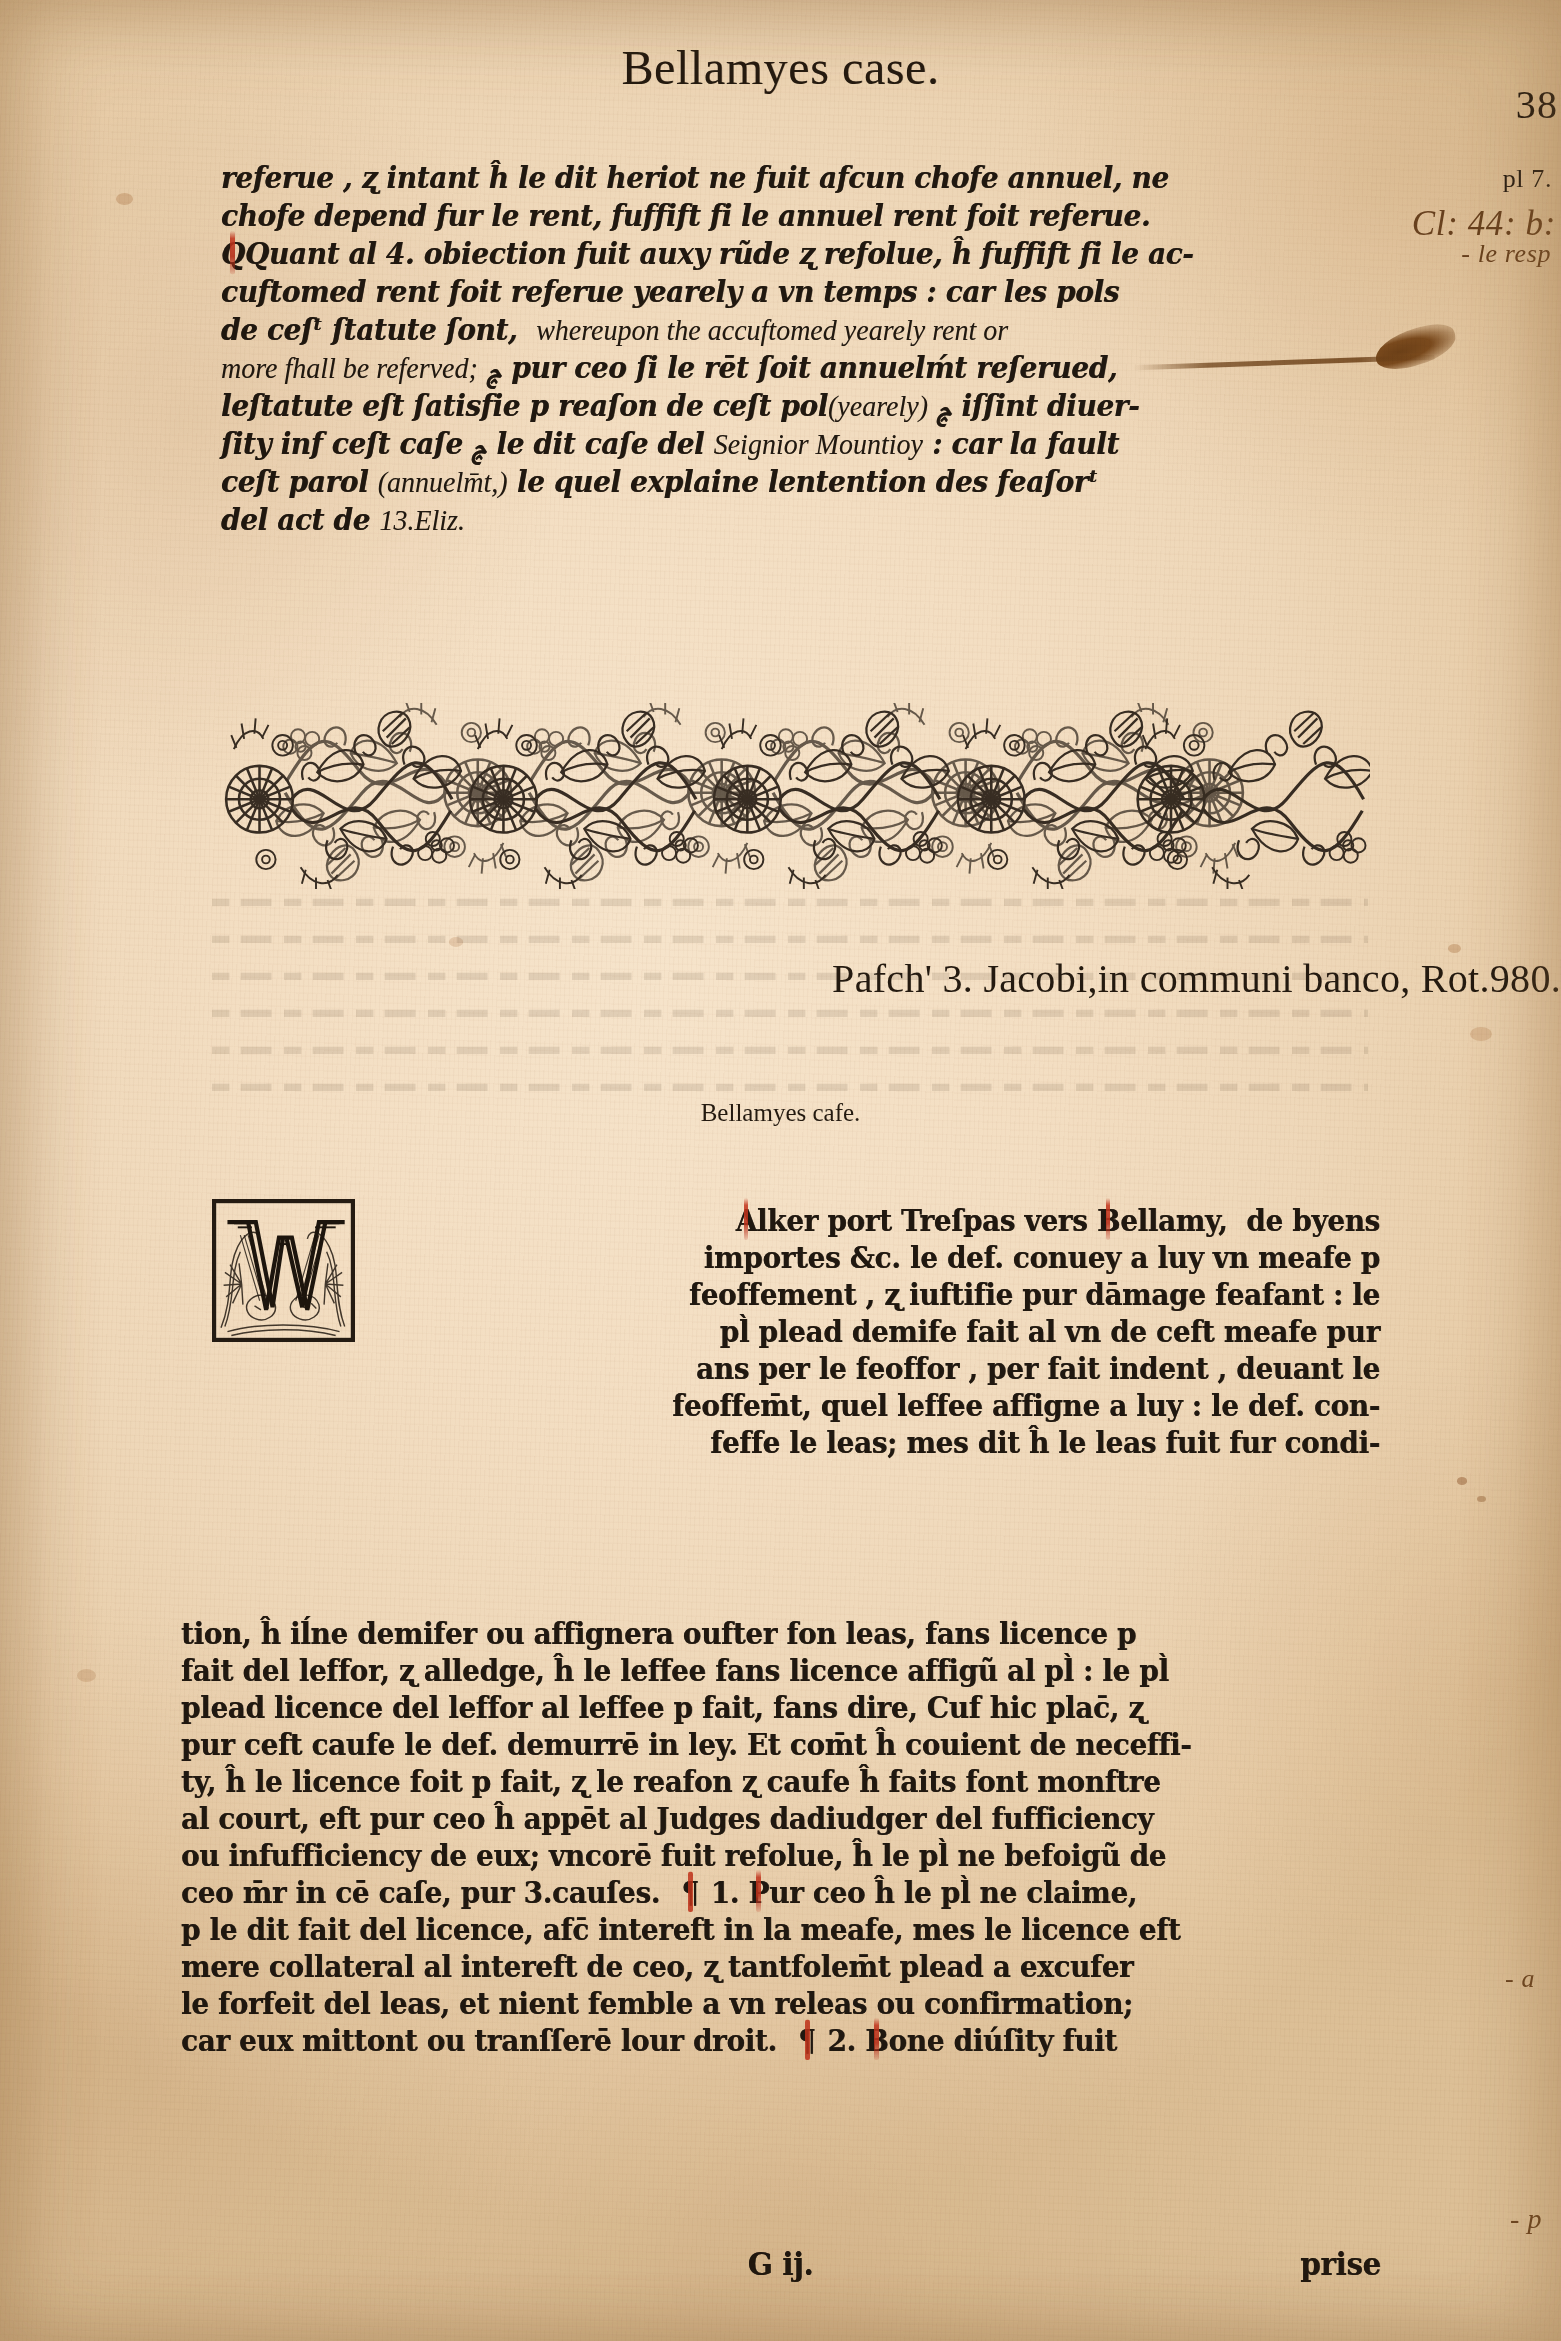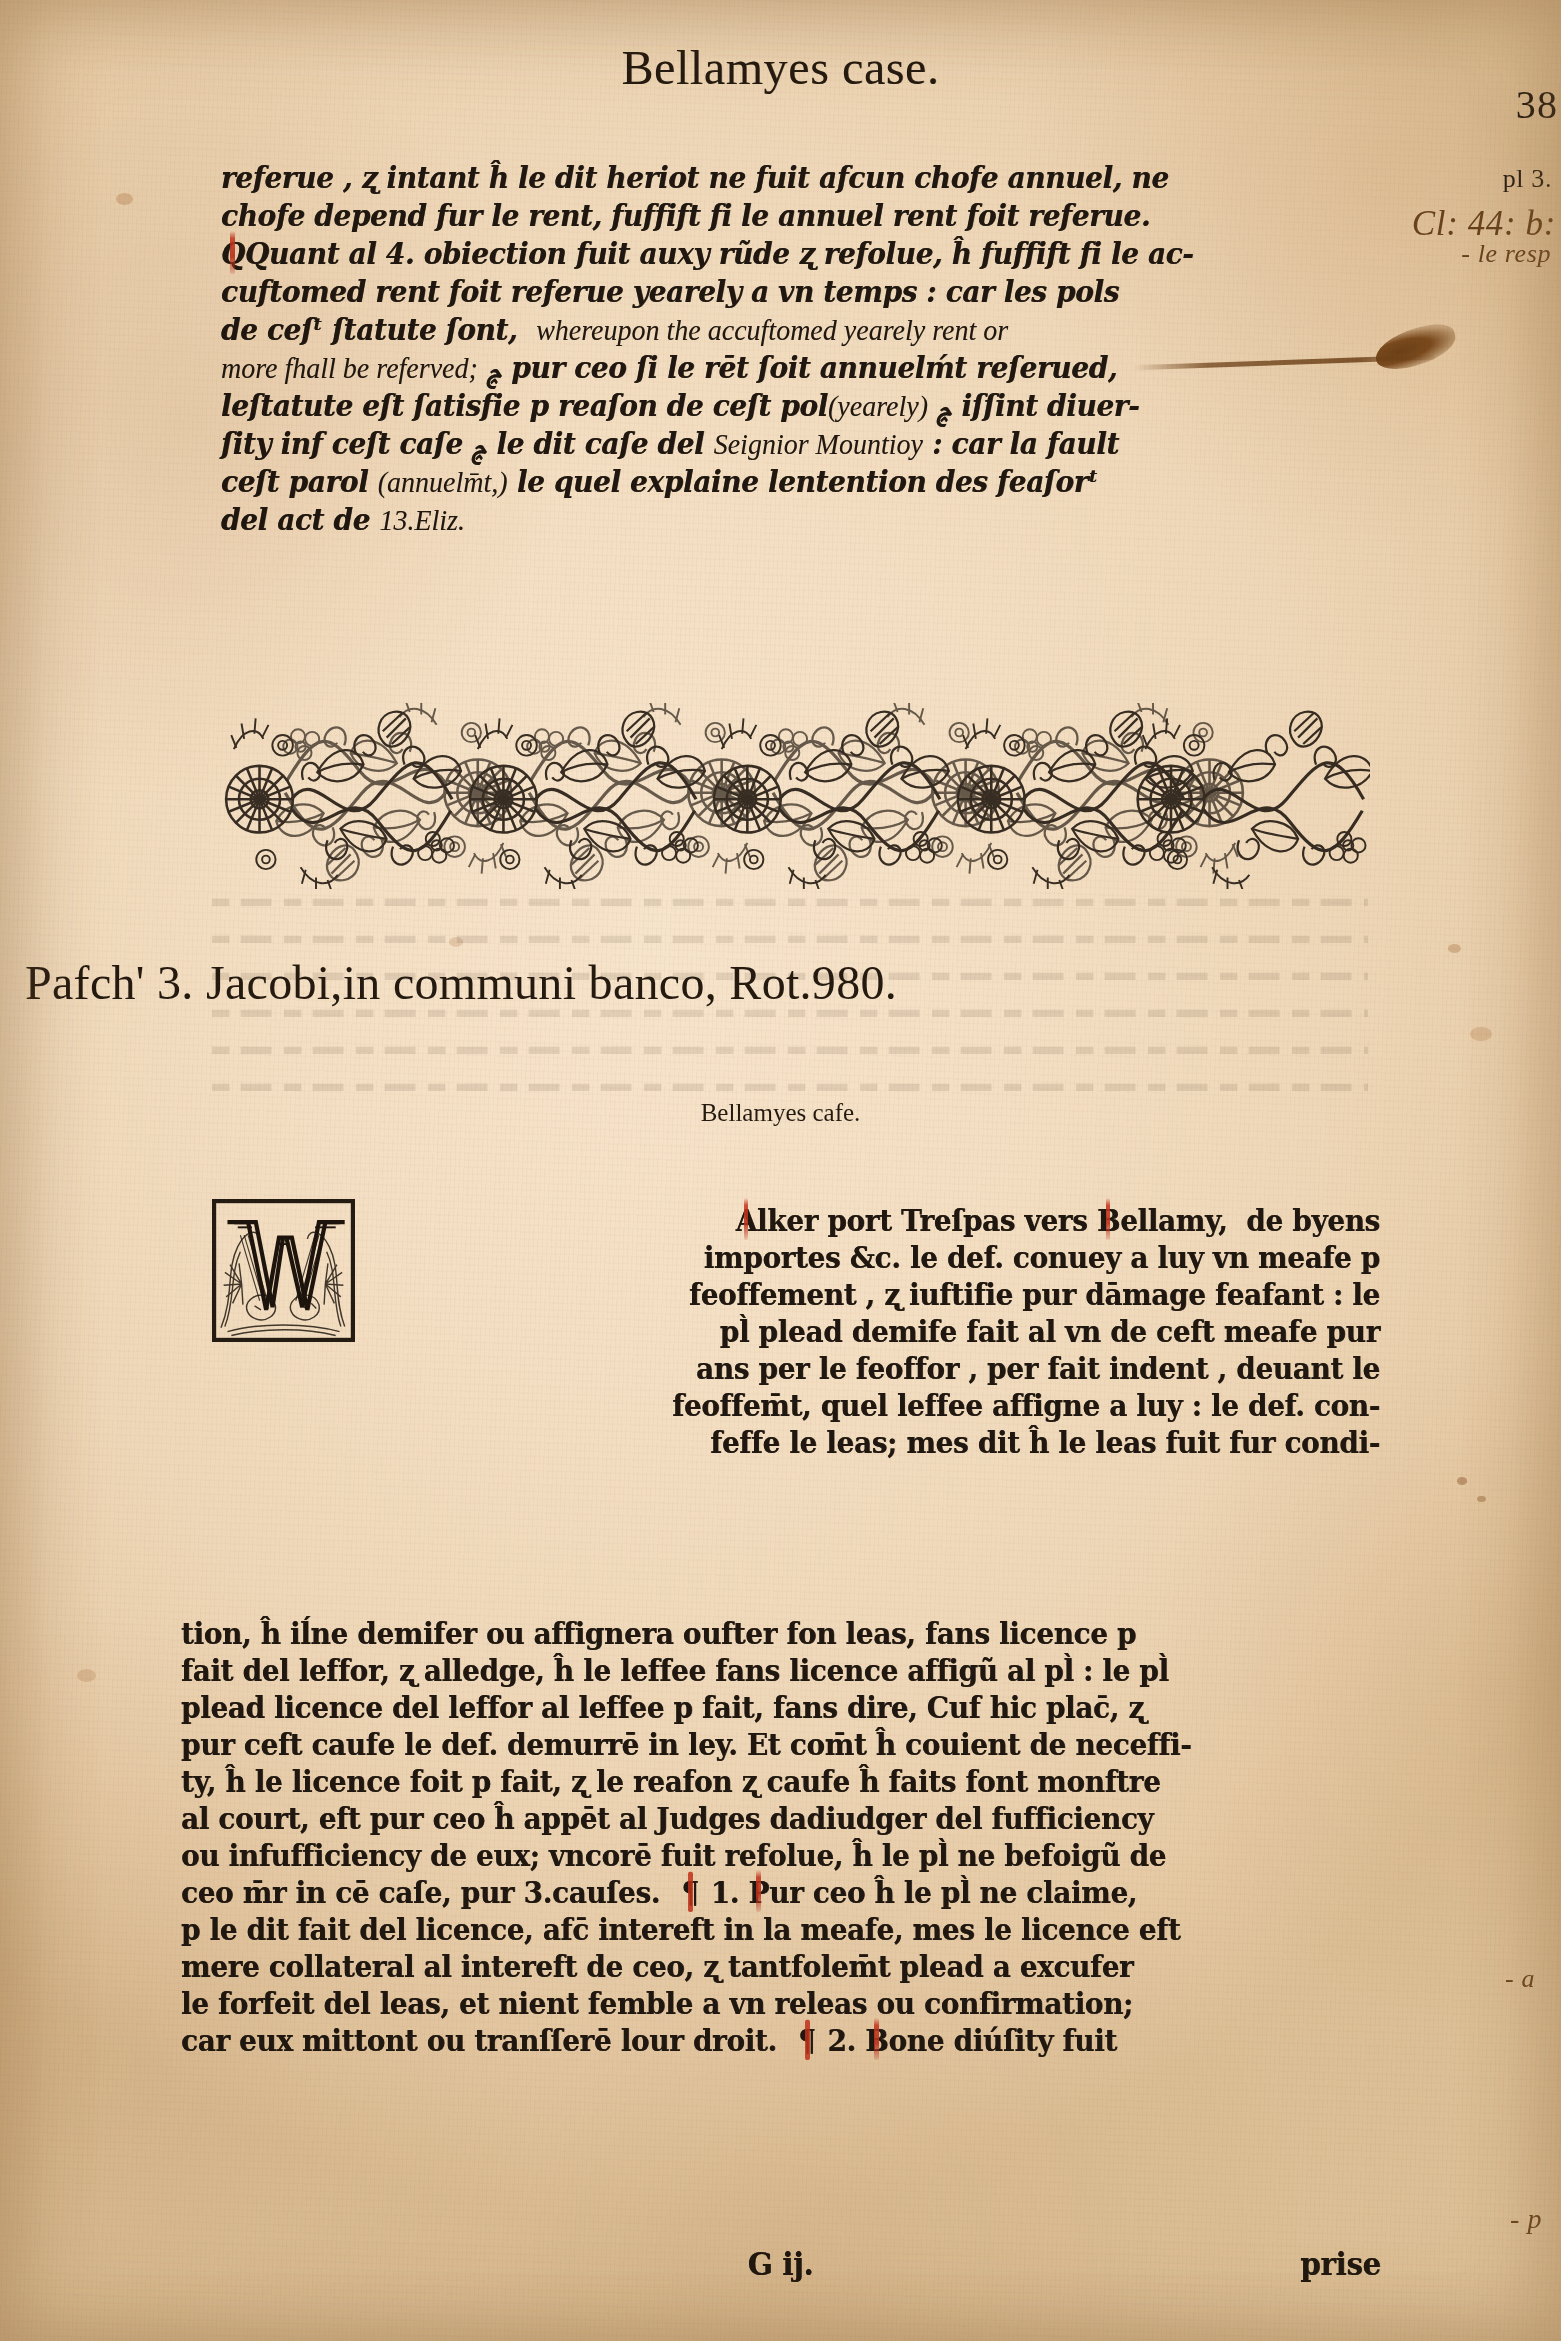--- a/index.html
+++ b/index.html
@@ -162,23 +162,23 @@
     width: 1149px;
     height: 186px;
   }
   .ornament svg { width: 100%; height: 100%; display: block; }
 
   
   .head-latin {
     position: absolute;
     left: 0; right: 0;
     top: 955px;
-    text-align: left;
+    text-align: right;
     font-family: "Liberation Serif", serif;
-    font-size: 48px;
+    font-size: 40px;
     letter-spacing: 0.3px;
     color: #241a10;
     margin-left: 25px;
   }
   .head-case {
     position: absolute;
     left: 0; right: 0;
     top: 1099px;
     text-align: center;
     font-family: "Liberation Serif", serif;
@@ -299,21 +299,21 @@
       <span>ſity inf ceſt caſe ࢊ le dit caſe del </span><span class="rom">Seignior Mountioy</span><span> : car la fault</span>
     </div>
     <div class="ln blk">
       <span>ceſt parol </span><span class="rom">(annuelm̄t,)</span><span> le quel explaine lentention des feaſorᵗ</span>
     </div>
     <div class="ln blk">
       <span>del act de </span><span class="rom">13.Eliz.</span>
     </div>
   </div>
 
-  <div class="margin-print">pl 3.</div>
+  <div class="margin-print">pl 7.</div>
   <div class="margin-hand mh1">Cl: 44: b:</div>
   <div class="margin-hand mh2">- le resp</div>
   <div class="margin-hand mh3">- a</div>
   <div class="margin-hand mh4">- p</div>
   <div class="ink-blot"></div>
   <div class="ink-underline"></div>
 
   <div class="showthrough"></div>
 
   <div class="ornament">

